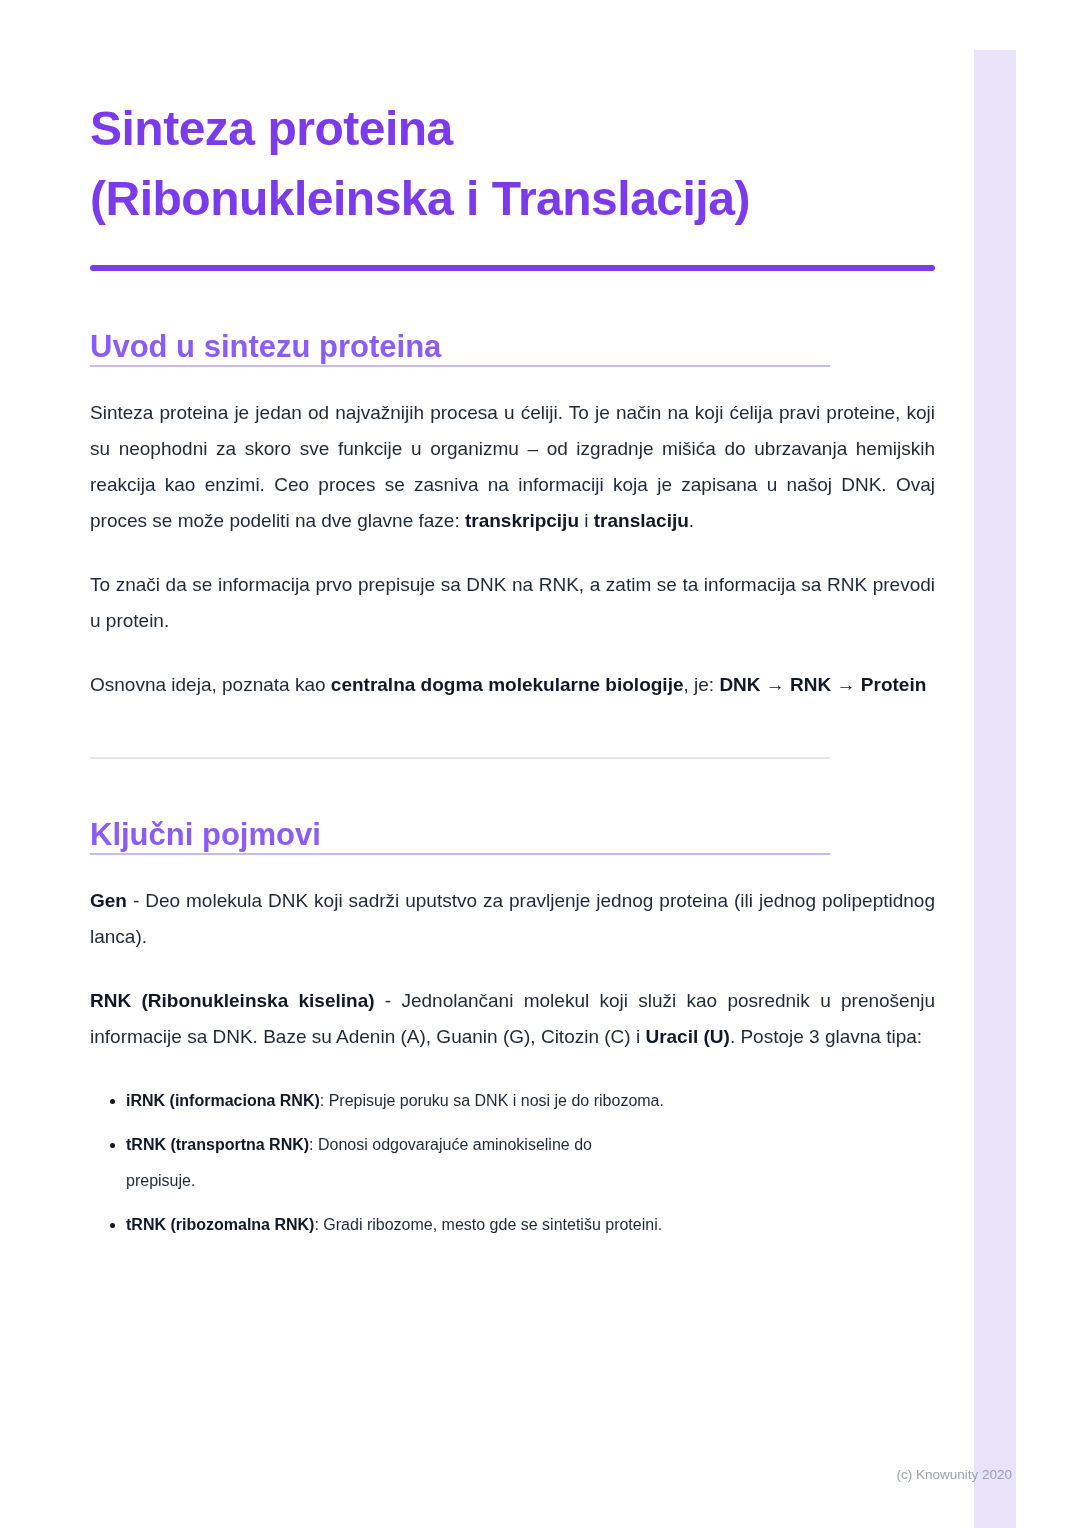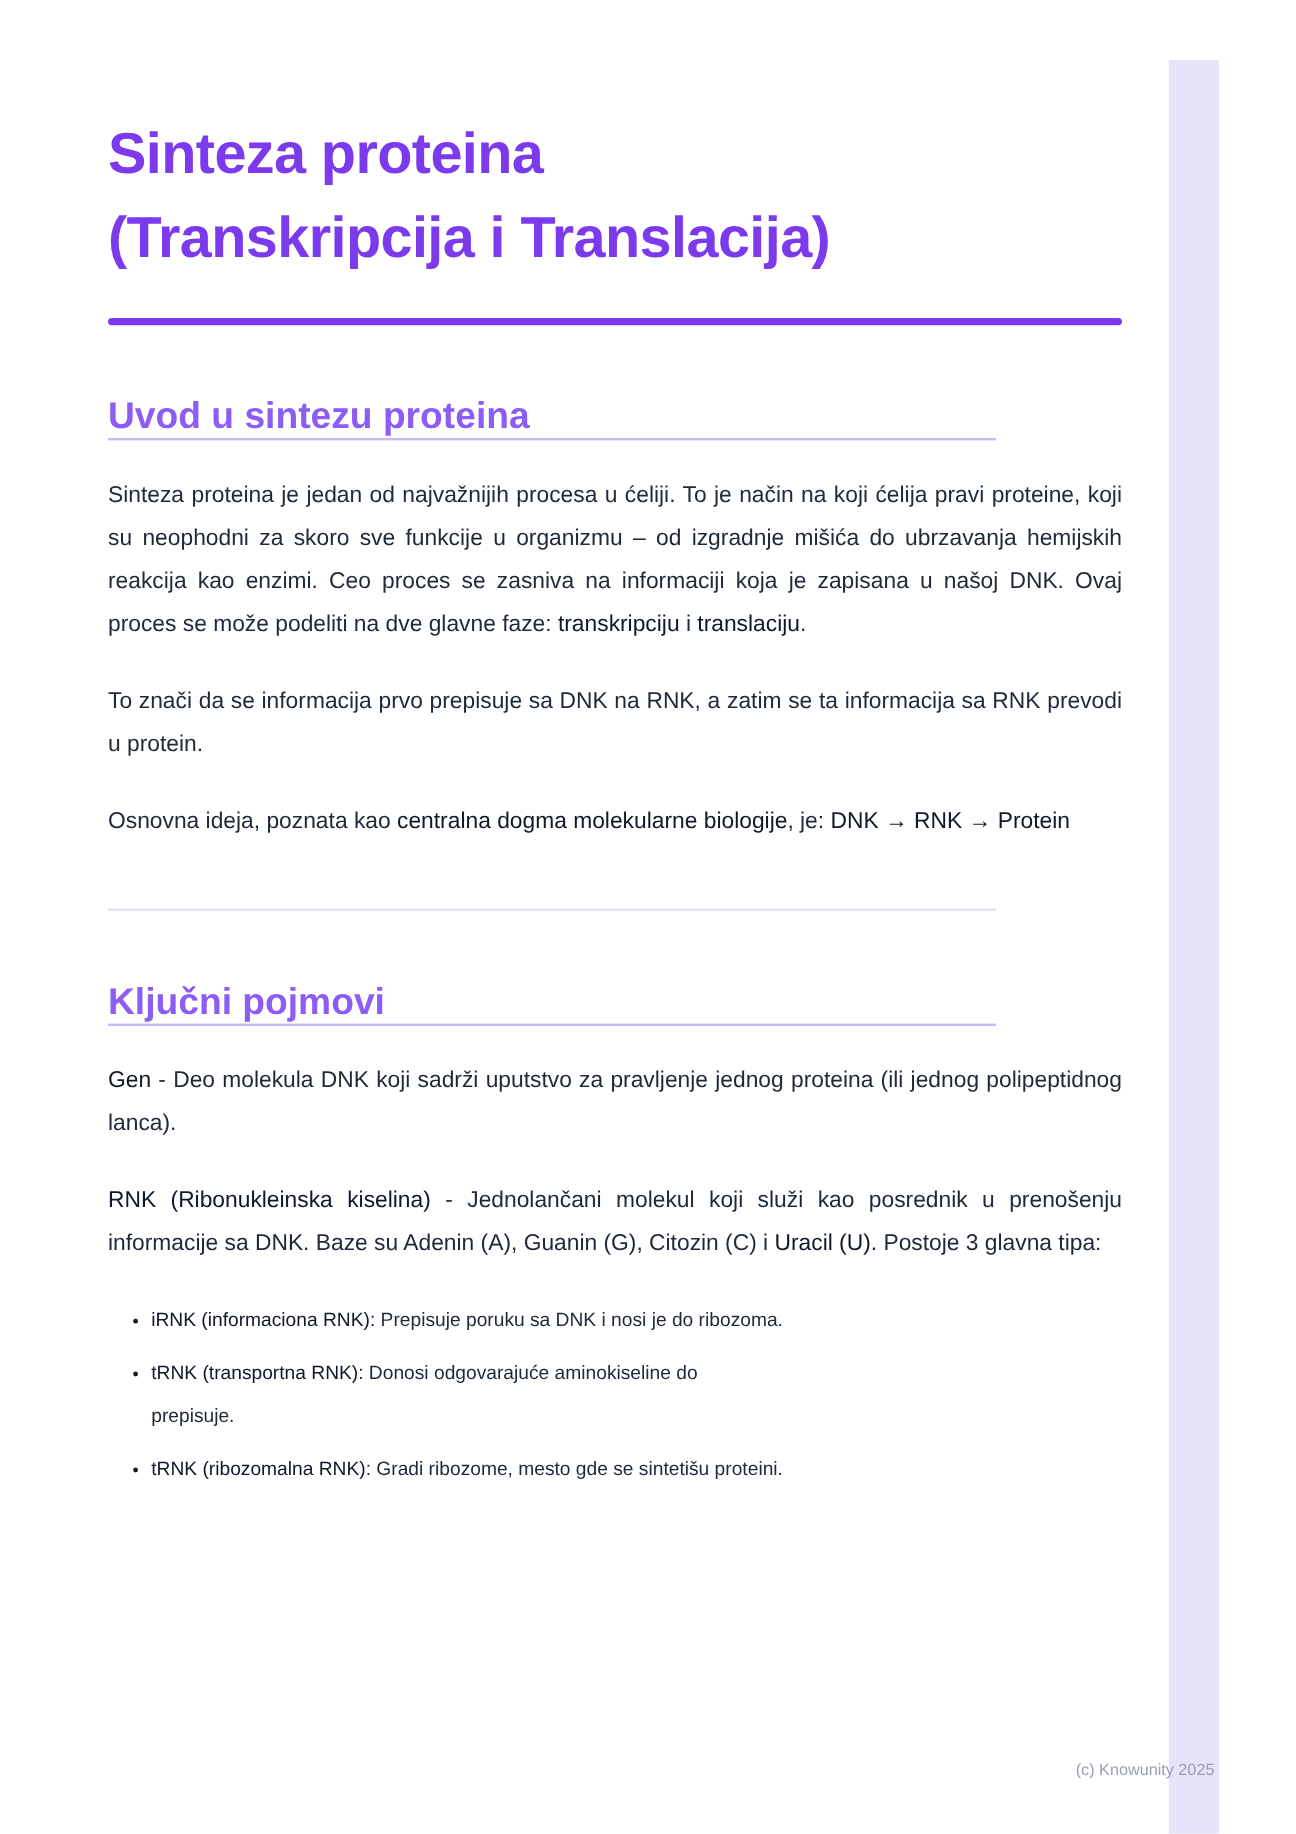--- a/index.html
+++ b/index.html
@@ -51,21 +51,21 @@
     border-bottom: 2px solid #c8b9f3;
     width: 740px;
   }
   p {
     font-size: 19px;
     line-height: 36px;
     color: #1f2937;
     margin: 28px 0 0 0;
   }
   .just { text-align: justify; }
-  strong { font-weight: 400; color: #111827; }
+  strong { font-weight: 700; color: #111827; }
   hr.divider {
     border: none;
     border-top: 2px solid #e6e3f0;
     margin: 54px 0 0 0;
     width: 740px;
   }
   ul.bullets {
     margin: 28px 0 0 0;
     padding-left: 36px;
   }
@@ -87,21 +87,21 @@
 </style>
 </head>
 <body>
 
 <div class="side-strip"></div>
 
 <div class="content">
 
   <h1>
     <span>Sinteza proteina</span><br>
-    <span>(Transkripcija i Translacija)</span>
+    <span>(Ribonukleinska i Translacija)</span>
   </h1>
   <div class="title-rule"></div>
 
   <section>
     <h2>Uvod u sintezu proteina</h2>
     <p class="just"><span>Sinteza proteina je jedan od najvažnijih procesa u ćeliji. To je način na koji ćelija pravi proteine, koji su neophodni za skoro sve funkcije u organizmu – od izgradnje mišića do ubrzavanja hemijskih reakcija kao enzimi. Ceo proces se zasniva na informaciji koja je zapisana u našoj DNK. Ovaj proces se može podeliti na dve glavne faze: </span><strong>transkripciju</strong><span> i </span><strong>translaciju</strong><span>.</span></p>
     <p class="just"><span>To znači da se informacija prvo prepisuje sa DNK na RNK, a zatim se ta informacija sa RNK prevodi u protein.</span></p>
     <p class="just"><span>Osnovna ideja, poznata kao </span><strong>centralna dogma molekularne biologije</strong><span>, je: </span><strong>DNK → RNK → Protein</strong></p>
   </section>
 
@@ -113,13 +113,13 @@
     <p class="just"><strong>RNK (Ribonukleinska kiselina)</strong><span> - Jednolančani molekul koji služi kao posrednik u prenošenju informacije sa DNK. Baze su Adenin (A), Guanin (G), Citozin (C) i </span><strong>Uracil (U)</strong><span>. Postoje 3 glavna tipa:</span></p>
     <ul class="bullets">
       <li><strong>iRNK (informaciona RNK)</strong><span>: Prepisuje poruku sa DNK i nosi je do ribozoma.</span></li>
       <li><strong>tRNK (transportna RNK)</strong><span>: Donosi odgovarajuće aminokiseline do</span><br><span>prepisuje.</span></li>
       <li><strong>tRNK (ribozomalna RNK)</strong><span>: Gradi ribozome, mesto gde se sintetišu proteini.</span></li>
     </ul>
   </section>
 
 </div>
 
-<div class="footer">(c) Knowunity 2025</div>
+<div class="footer">(c) Knowunity 2020</div>
 
 </body></html>

